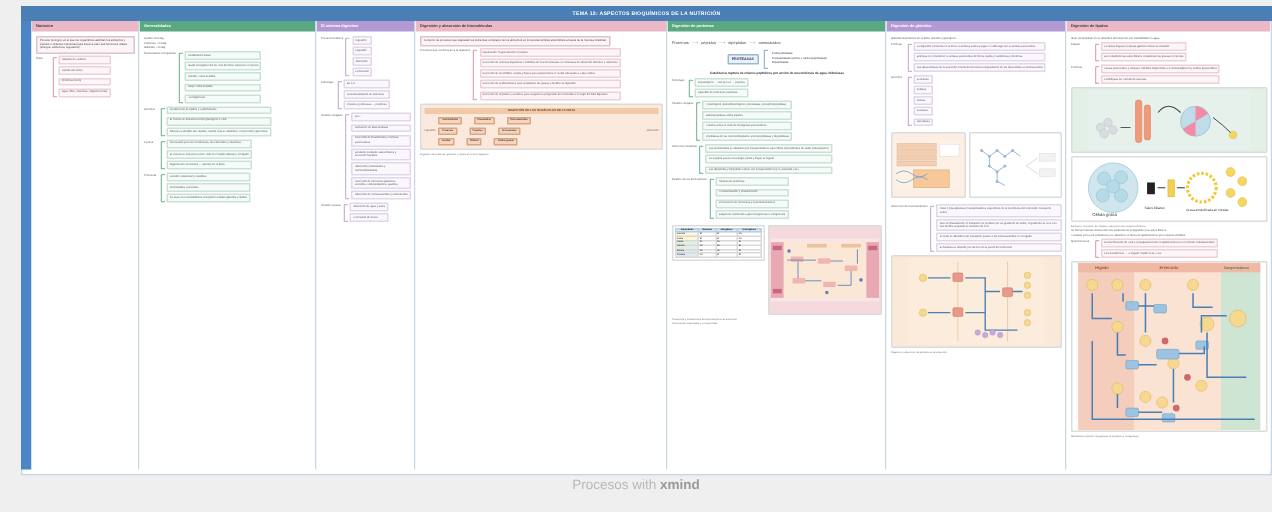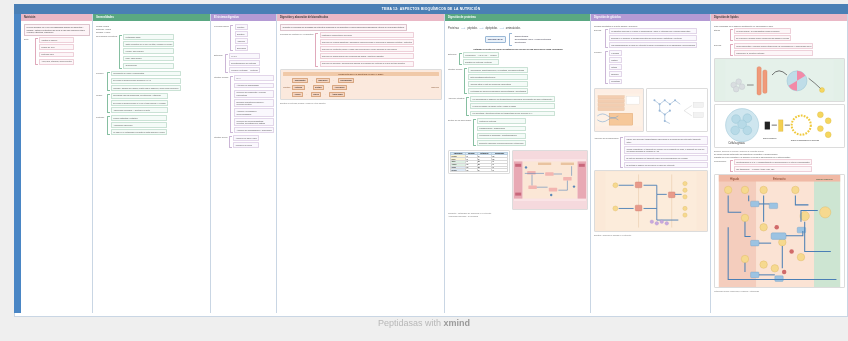--- a/index.html
+++ b/index.html
@@ -644,16 +644,16 @@
             </g>
           </svg>
         </div>
         <div class="cap">Metabolismo lipídico: lipogénesis, β-oxidación y cetogénesis</div>
       </div>
     </div>
 
   </div>
 
   <div class="watermark">
-    <span>Peptidasas with </span><b>xmind</b>
+    <span>Procesos with </span><b>xmind</b>
   </div>
 
 </div>
 
 </body></html>

